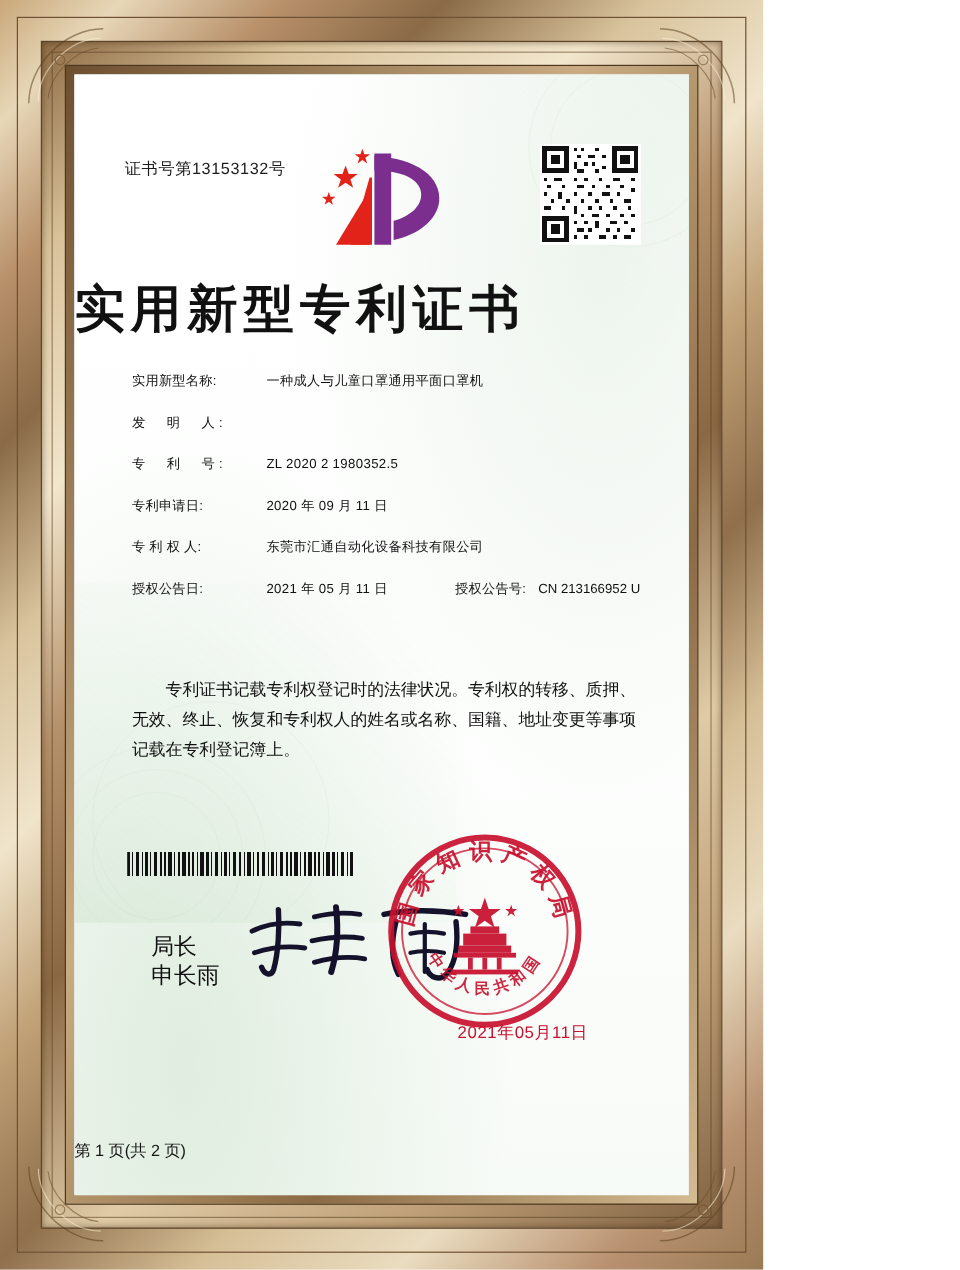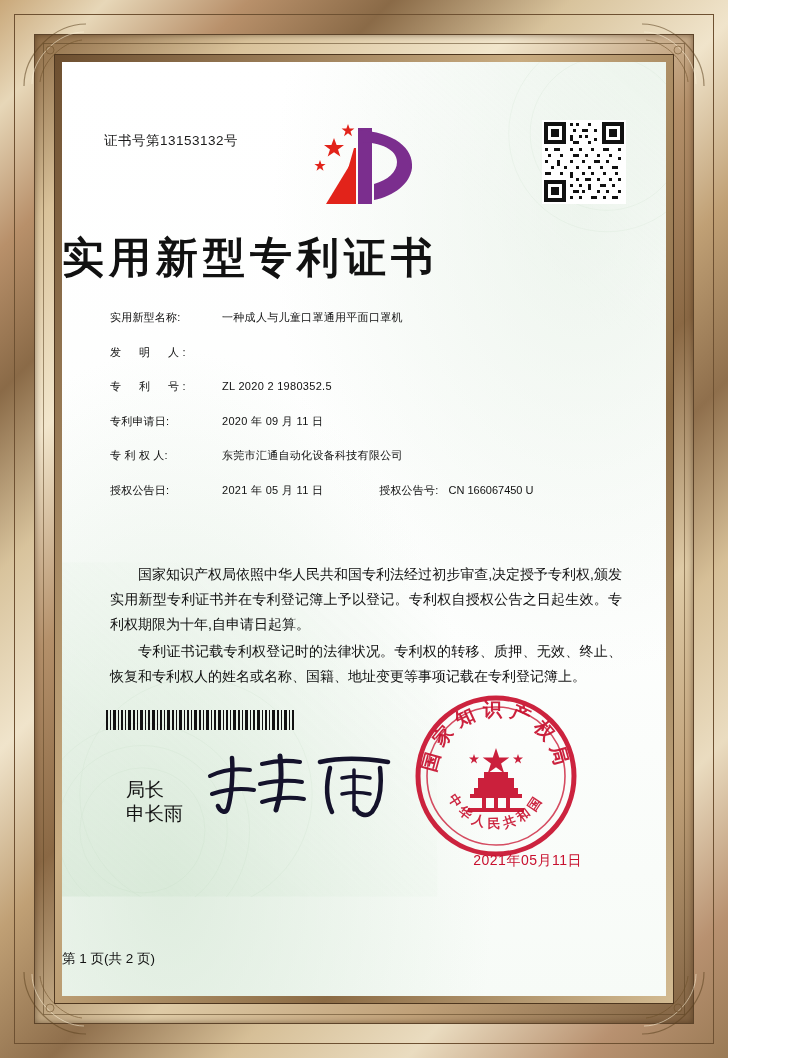--- a/index.html
+++ b/index.html
@@ -11,21 +11,21 @@
     width: 800px;
     height: 1058px;
     font-family: "Liberation Sans", sans-serif;
     overflow: hidden;
   }
 
   
   .frame-outer {
     position: absolute;
     left: 0; top: 0;
-    width: 728px; height: 1058px;
+    width: 636px; height: 1058px;
     box-sizing: border-box;
     background:
       linear-gradient(135deg,
         #c9a87a 0%, #e7d7b8 6%, #b8906a 14%, #8a6a47 22%,
         #d8c39c 32%, #f0e4cb 42%, #c0a075 52%, #8f6f4c 62%,
         #d6bf97 72%, #eadcc0 82%, #b89170 92%, #9a7a55 100%);
     padding: 14px;
   }
   .frame-bevel {
     position: absolute;
@@ -416,26 +416,25 @@
           <div class="field-value">2020 年 09 月 11 日</div>
         </div>
         <div class="field-row">
           <div class="field-label">专 利 权 人:</div>
           <div class="field-value">东莞市汇通自动化设备科技有限公司</div>
         </div>
         <div class="field-row dual">
           <div class="field-label">授权公告日:</div>
           <div class="field-value">2021 年 05 月 11 日</div>
           <div class="field-label2">授权公告号:</div>
-          <div class="field-value2">CN 166067450 U</div>
+          <div class="field-value2">CN 213166952 U</div>
         </div>
       </div>
 
       <div class="body-text">
-        <p>国家知识产权局依照中华人民共和国专利法经过初步审查,决定授予专利权,颁发实用新型专利证书并在专利登记簿上予以登记。专利权自授权公告之日起生效。专利权期限为十年,自申请日起算。</p>
         <p>专利证书记载专利权登记时的法律状况。专利权的转移、质押、无效、终止、恢复和专利权人的姓名或名称、国籍、地址变更等事项记载在专利登记簿上。</p>
       </div>
 
       <svg class="barcode" viewBox="0 0 190 20" shape-rendering="crispEdges">
         <g fill="#111">
           <rect x="0" y="0" width="2" height="20"></rect>
             <rect x="4" y="0" width="1" height="20"></rect>
           <rect x="7" y="0" width="3" height="20"></rect>
             <rect x="12" y="0" width="1" height="20"></rect>
           <rect x="15" y="0" width="2" height="20"></rect>

